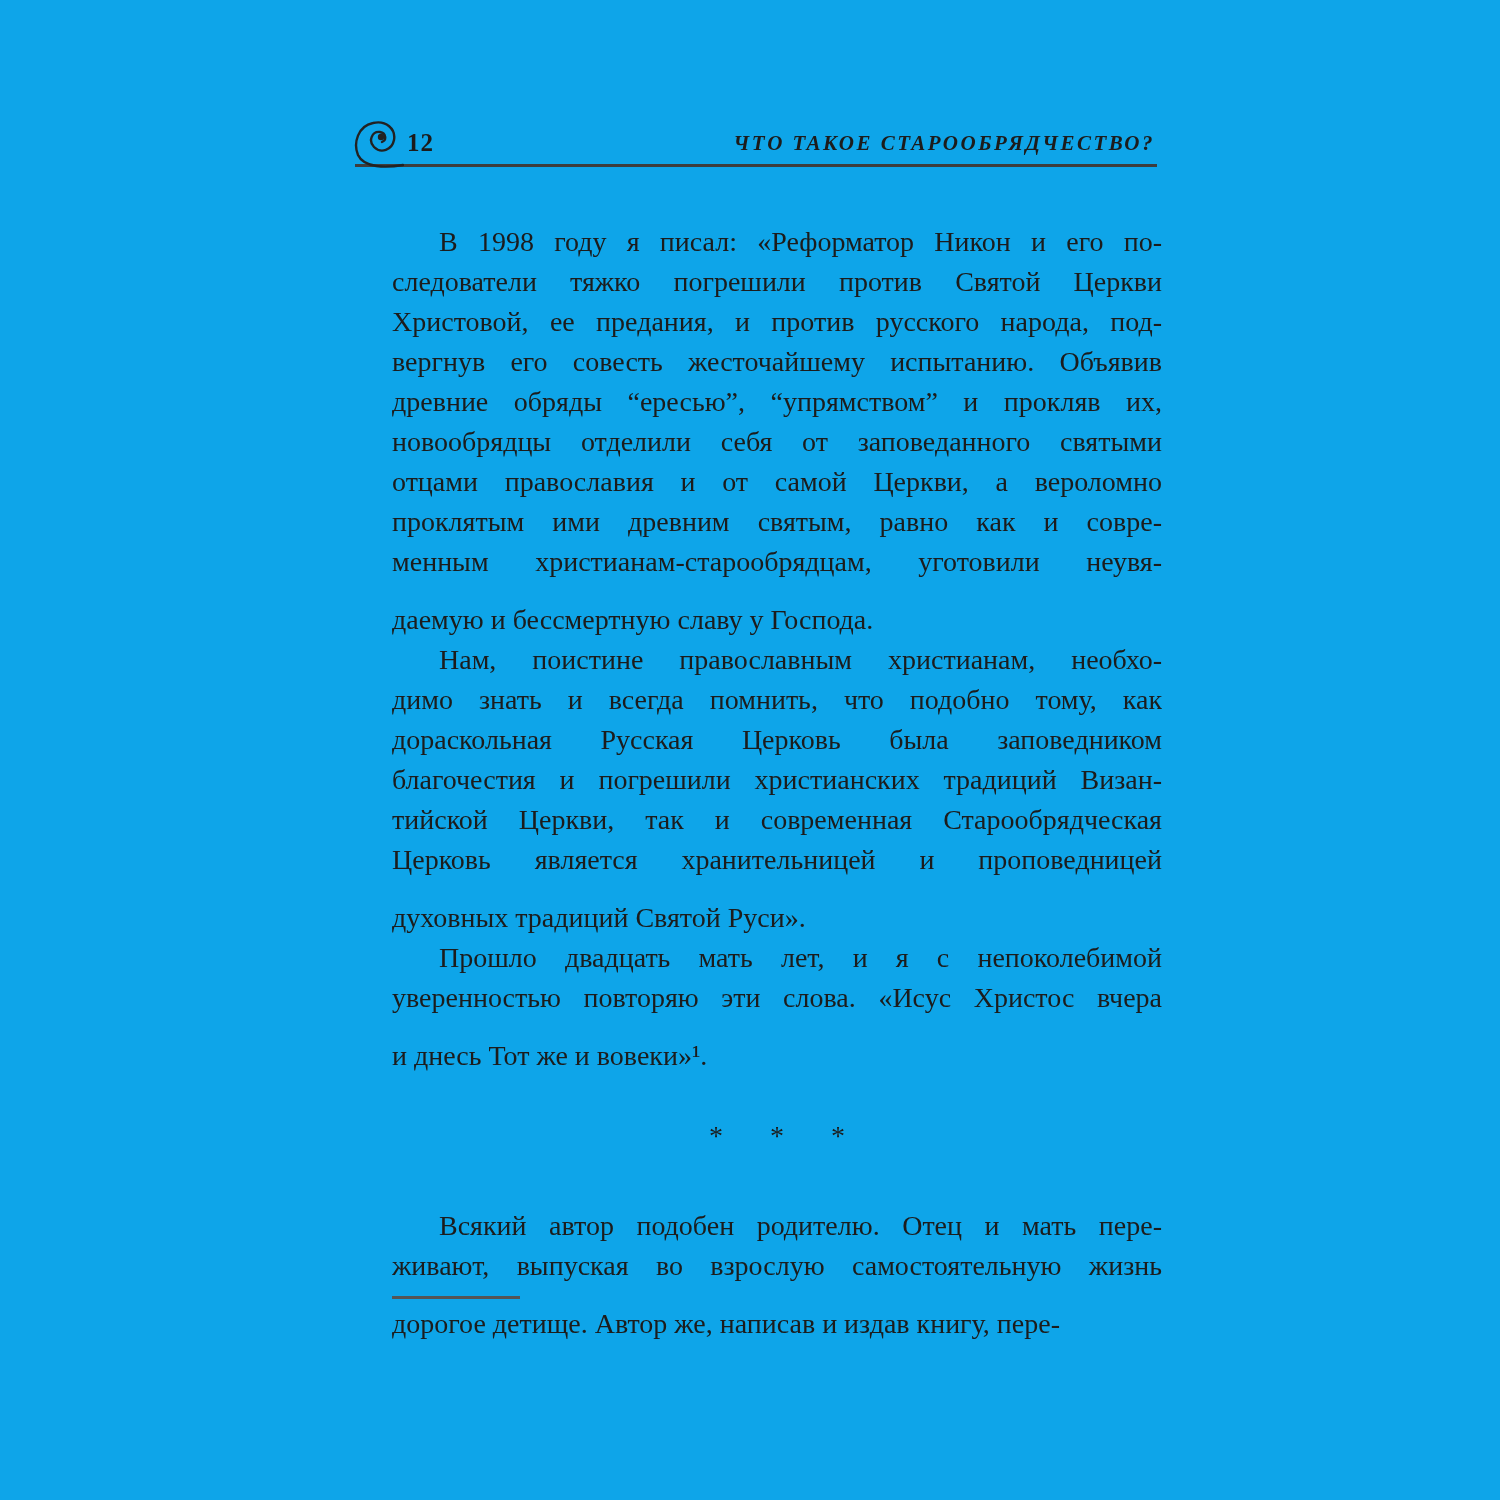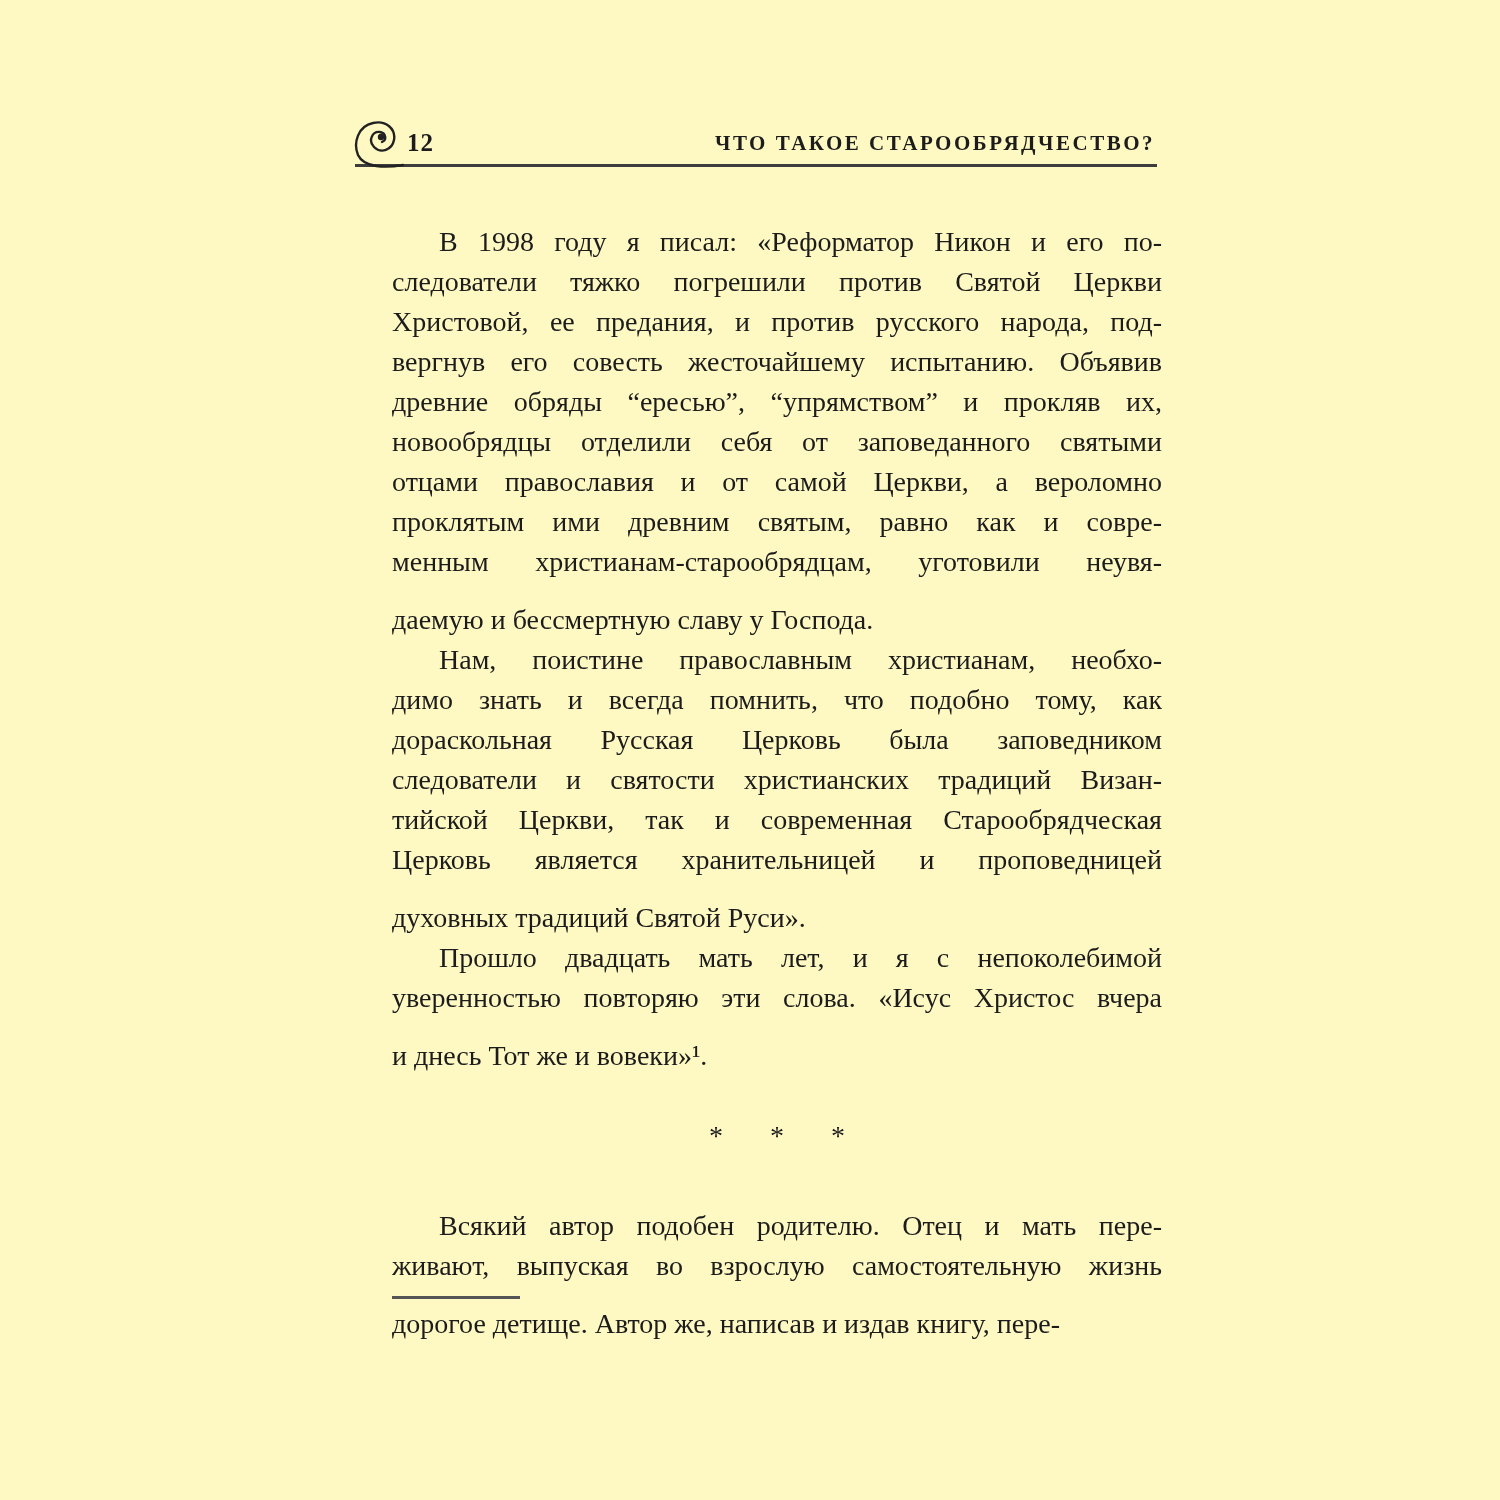--- a/index.html
+++ b/index.html
@@ -1,20 +1,20 @@
 <!DOCTYPE html>
 <html><head>
 <meta charset="utf-8">
 <style>
   html, body { margin: 0; padding: 0; background: #ffffff; }
   .page {
     position: relative;
     width: 1500px;
     height: 1500px;
-    background: #fef9c3;
+    background: #0ea5e9;
     font-family: "Liberation Serif", "DejaVu Serif", serif;
     color: #1c1c1c;
     overflow: hidden;
   }
 
   
   .header {
     position: absolute;
     left: 355px;
     top: 116px;
@@ -38,20 +38,21 @@
     letter-spacing: 1px;
   }
   .running-title {
     position: absolute;
     right: 2px;
     bottom: 8px;
     font-size: 21px;
     font-weight: bold;
     letter-spacing: 2.5px;
     white-space: nowrap;
+    font-style: italic;
   }
 
   
   .body-col {
     position: absolute;
     left: 392px;
     top: 222px;
     width: 770px;
     font-size: 28px;
     line-height: 40px;
@@ -118,21 +119,21 @@
         <div class="line">новообрядцы отделили себя от заповеданного святыми</div>
         <div class="line">отцами православия и от самой Церкви, а вероломно</div>
         <div class="line">проклятым ими древним святым, равно как и совре-</div>
         <div class="line">менным христианам-старообрядцам, уготовили неувя-</div>
         <div class="line last">даемую и бессмертную славу у Господа.</div>
       </div>
       <div class="para">
         <div class="line first">Нам, поистине православным христианам, необхо-</div>
         <div class="line">димо знать и всегда помнить, что подобно тому, как</div>
         <div class="line">дораскольная Русская Церковь была заповедником</div>
-        <div class="line">следователи и святости христианских традиций Визан-</div>
+        <div class="line">благочестия и погрешили христианских традиций Визан-</div>
         <div class="line">тийской Церкви, так и современная Старообрядческая</div>
         <div class="line">Церковь является хранительницей и проповедницей</div>
         <div class="line last">духовных традиций Святой Руси».</div>
       </div>
       <div class="para">
         <div class="line first">Прошло двадцать мать лет, и я с непоколебимой</div>
         <div class="line">уверенностью повторяю эти слова. «Исус Христос вчера</div>
         <div class="line last">и днесь Тот же и вовеки»¹.</div>
       </div>
       <div class="separator">* * *</div>

